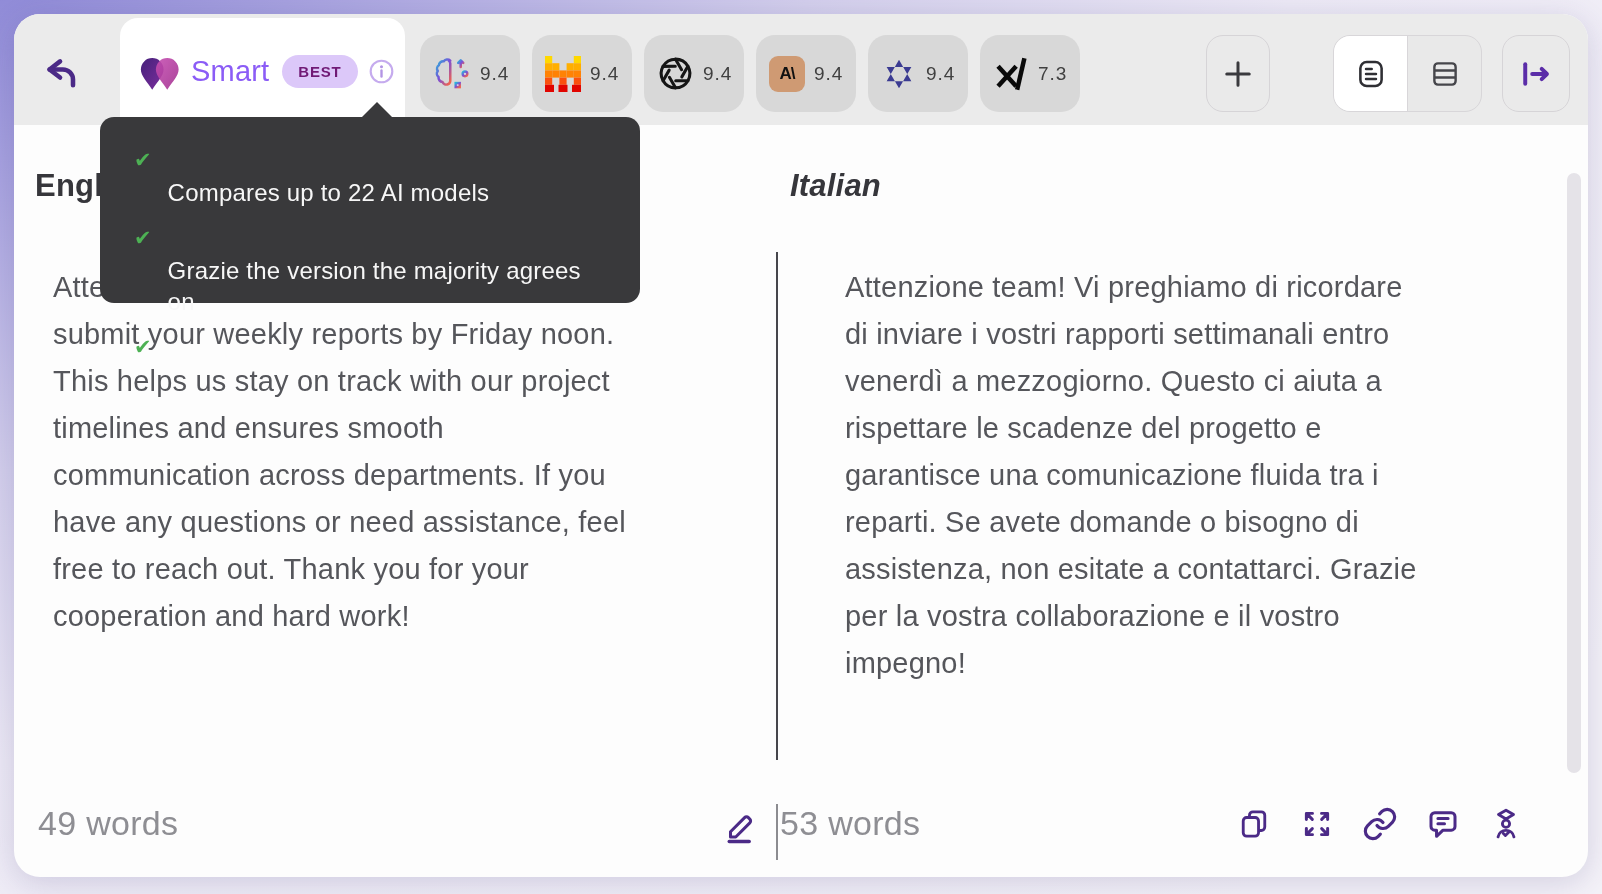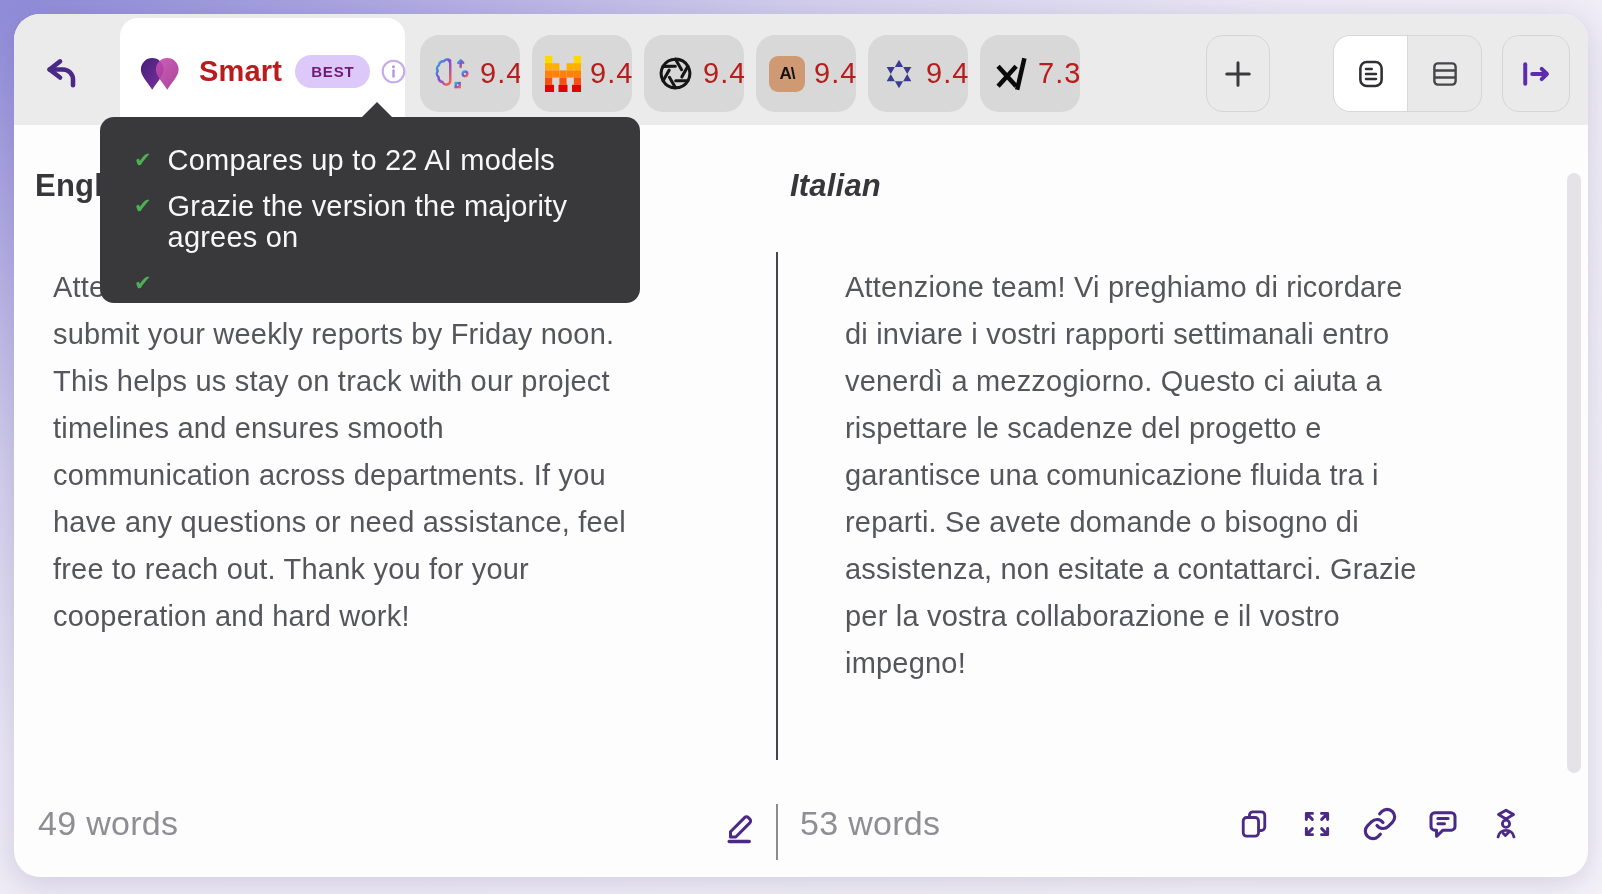--- a/index.html
+++ b/index.html
@@ -16,33 +16,33 @@
   }
   .header { position:absolute; left:0; top:0; width:100%; height:111px; background:#ebebeb; z-index:5; }
 
   .back-btn { position:absolute; left:22px; top:37px; width:46px; height:46px; display:flex; align-items:center; justify-content:center; cursor:pointer; background:none; border:none; }
 
   .smart-tab {
     position:absolute; left:106px; top:4px; width:285px; height:107px;
     background:#ffffff; border-radius:18px 18px 0 0;
     display:flex; align-items:center; padding-left:17px; z-index:6; cursor:pointer;
   }
-  .smart-name { font-size:29px; font-weight:700; color:#b91c1c; letter-spacing:.2px; margin-left:18px; }
+  .smart-name { font-size:29px; font-weight:400; color:#8b5cf6; letter-spacing:.2px; margin-left:10px; }
   .best-badge {
     margin-left:13px; background:#dcc8f9; color:#701a75; font-size:15px; font-weight:700;
     letter-spacing:.8px; padding:8px 16px; border-radius:18px;
   }
   .info-btn { margin-left:10px; display:flex; align-items:center; background:none; border:none; cursor:pointer; }
 
   .model-tabs { position:absolute; left:406px; top:21px; display:flex; gap:12px; }
   .model-tab {
     width:100px; height:77px; background:#d8d8d8; border-radius:19px;
     display:flex; align-items:center; padding-left:13px; overflow:hidden; white-space:nowrap; cursor:pointer; border:none; flex:0 0 auto;
   }
-  .model-score { font-size:29px; color:#b91c1c; margin-left:9px; letter-spacing:1px; }
+  .model-score { font-size:19px; color:#404040; margin-left:9px; letter-spacing:1px; }
   .icon-sq {
     width:36px; height:36px; flex:0 0 auto; background:#cf9a73; border-radius:9px;
     display:flex; align-items:center; justify-content:center;
     font-weight:700; font-size:17px; color:#111; letter-spacing:-1px;
   }
   .add-btn {
     position:absolute; left:1192px; top:21px; width:64px; height:77px;
     background:#eaeaea; border:1.5px solid #d6d4d7; border-radius:17px;
     display:flex; align-items:center; justify-content:center; cursor:pointer;
   }
@@ -80,21 +80,21 @@
     background:#39393b; border-radius:14px; z-index:50;
     padding:28px 34px; color:#f7f7f7;
   }
   .tooltip::before {
     content:""; position:absolute; top:-15px; left:261px;
     border-left:16px solid transparent; border-right:16px solid transparent;
     border-bottom:16px solid #39393b;
   }
   .tt-row { display:flex; gap:16px; align-items:flex-start; margin-bottom:15px; }
   .tt-check { color:#4db154; font-size:21px; line-height:31px; font-family:"DejaVu Sans",sans-serif; }
-  .tt-text { font-size:29px; line-height:31px; letter-spacing:.2px; }
+  .tt-text { font-size:24px; line-height:31px; letter-spacing:.2px;margin-top:32px; }
 
   svg { display:block; }
 </style>
 </head>
 <body>
 
 <div class="card">
 
   <div class="header">
 
@@ -291,21 +291,21 @@
 garantisce una comunicazione fluida tra i
 reparti. Se avete domande o bisogno di
 assistenza, non esitate a contattarci. Grazie
 per la vostra collaborazione e il vostro
 impegno!</div>
 
   <div class="divider-main"></div>
   <div class="divider-bottom"></div>
 
   <div class="word-count" style="left:24px;">49 words</div>
-  <div class="word-count" style="left:786px;">53 words</div>
+  <div class="word-count" style="left:766px;">53 words</div>
 
   <button class="edit-btn">
     <span>
       <svg width="38" height="38" viewBox="0 0 24 24" fill="none" stroke="#4b2a87" stroke-width="1.9" stroke-linecap="round" stroke-linejoin="round">
         <path d="M6 15 L14.9 6.1 a1.7 1.7 0 0 1 2.4 0 l.9.9 a1.7 1.7 0 0 1 0 2.4 L9.3 18.3 H6 Z"></path>
         <path d="M5.2 21.2 h12.6" stroke-width="2.2"></path>
       </svg>
     </span>
   </button>
 

